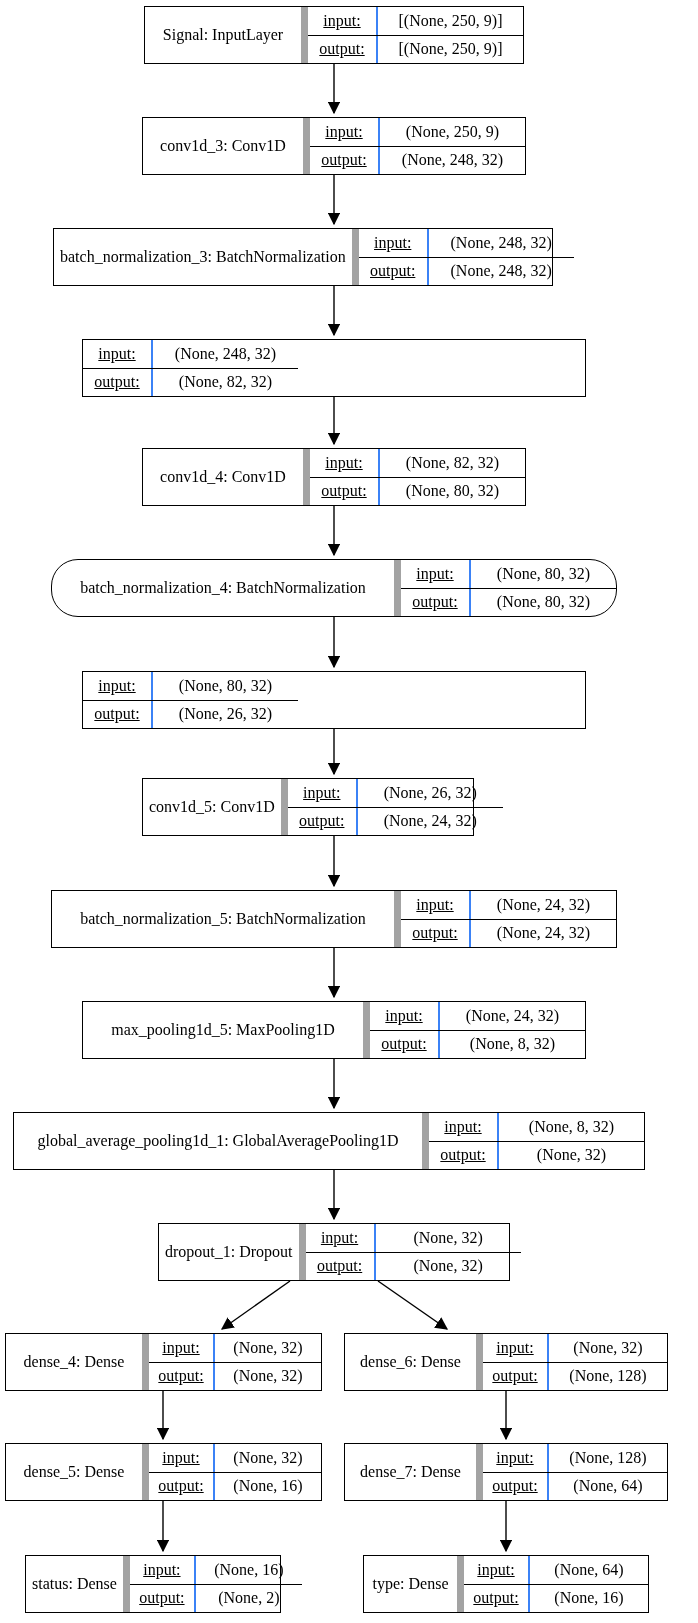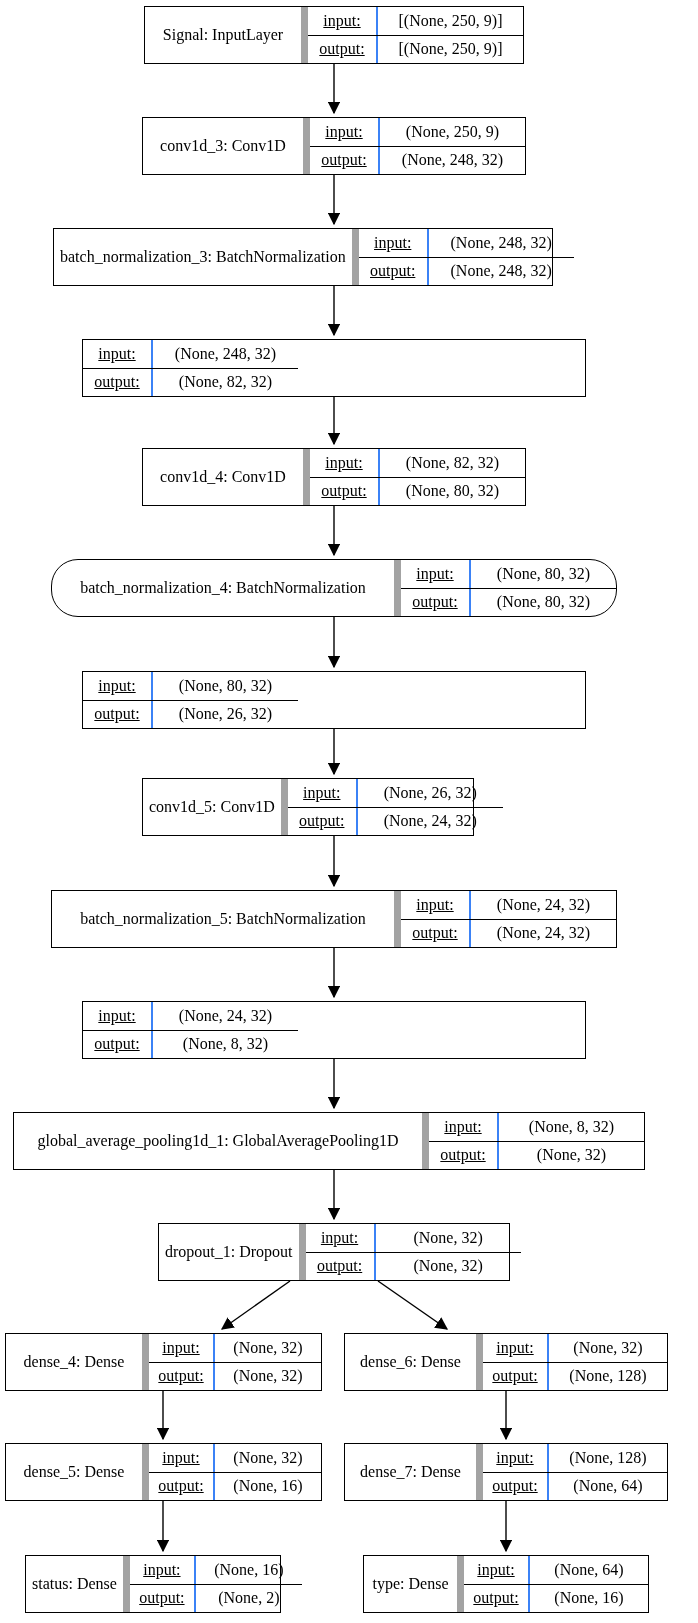--- a/index.html
+++ b/index.html
@@ -209,20 +209,21 @@
         <div class="cell val">(None, 24, 32)</div>
       </div>
       <div class="io-row">
         <div class="cell lbl">output:</div>
         <div class="cell val">(None, 24, 32)</div>
       </div>
     </div>
   </div>
 
   <div class="node" style="left:82px;top:1001px;width:504px;">
+    <div class="cell name">max_pooling1d_5: MaxPooling1D</div>
     <div class="io">
       <div class="io-row top">
         <div class="cell lbl">input:</div>
         <div class="cell val">(None, 24, 32)</div>
       </div>
       <div class="io-row">
         <div class="cell lbl">output:</div>
         <div class="cell val">(None, 8, 32)</div>
       </div>
     </div>

